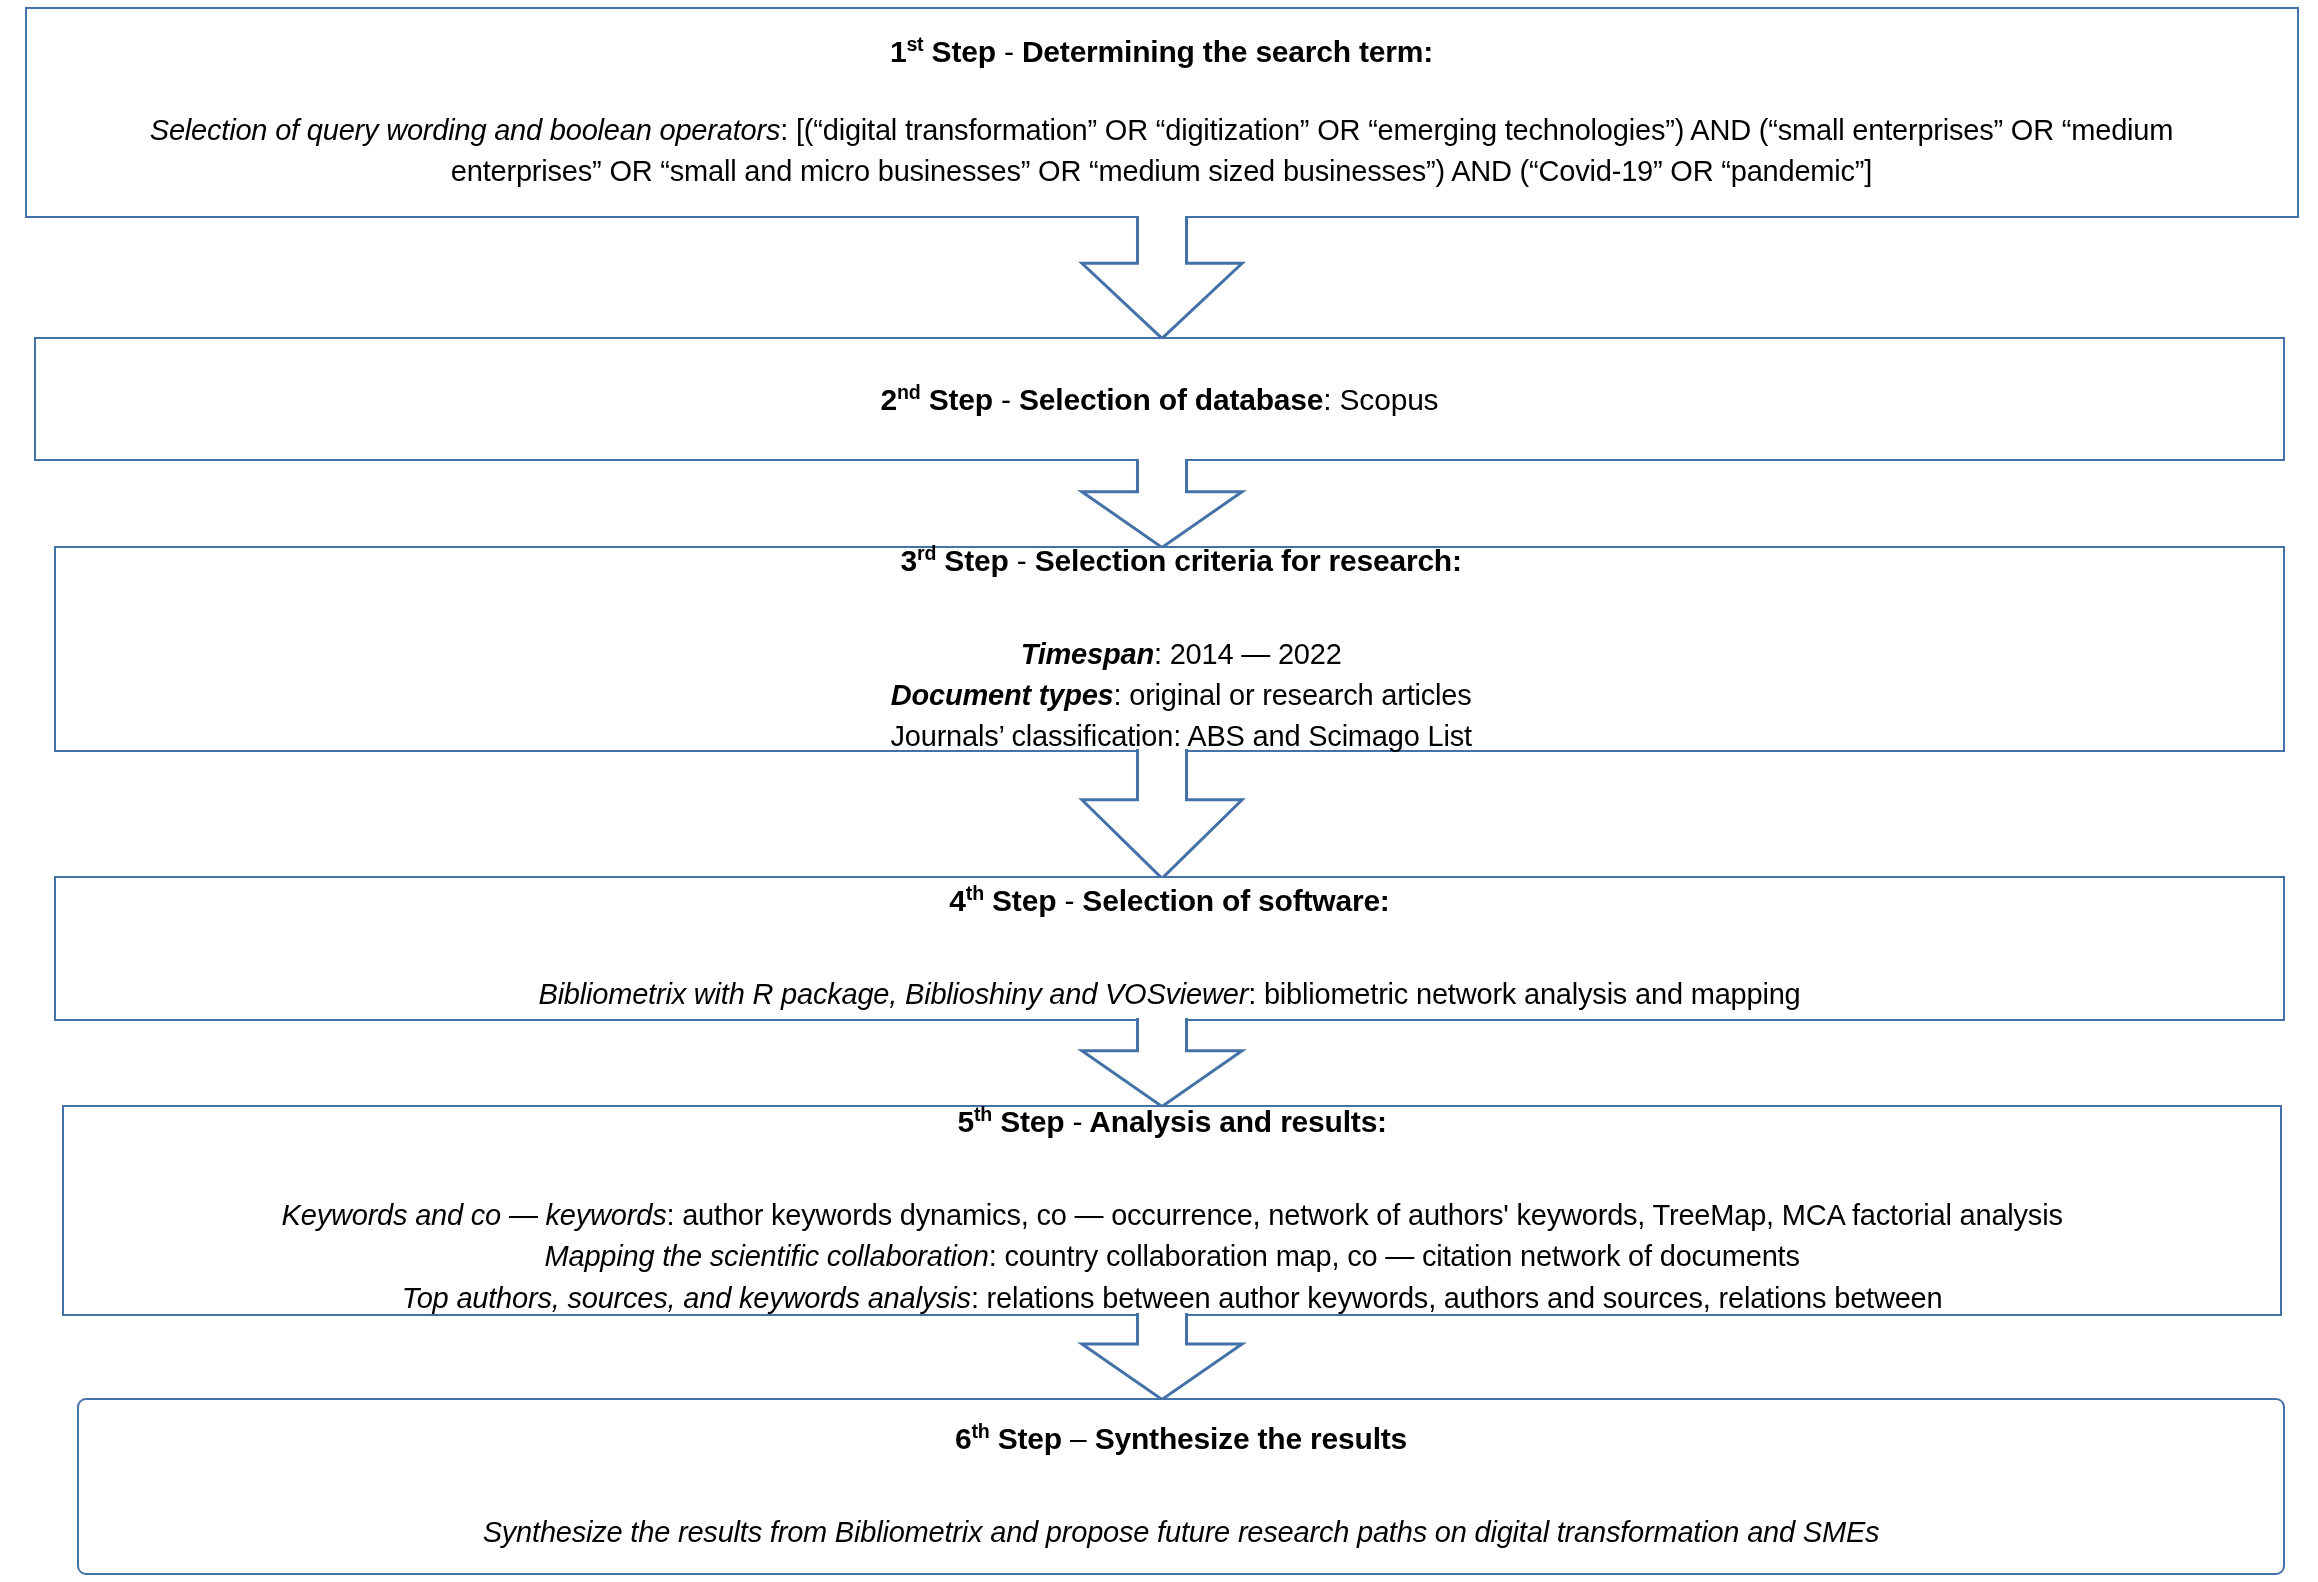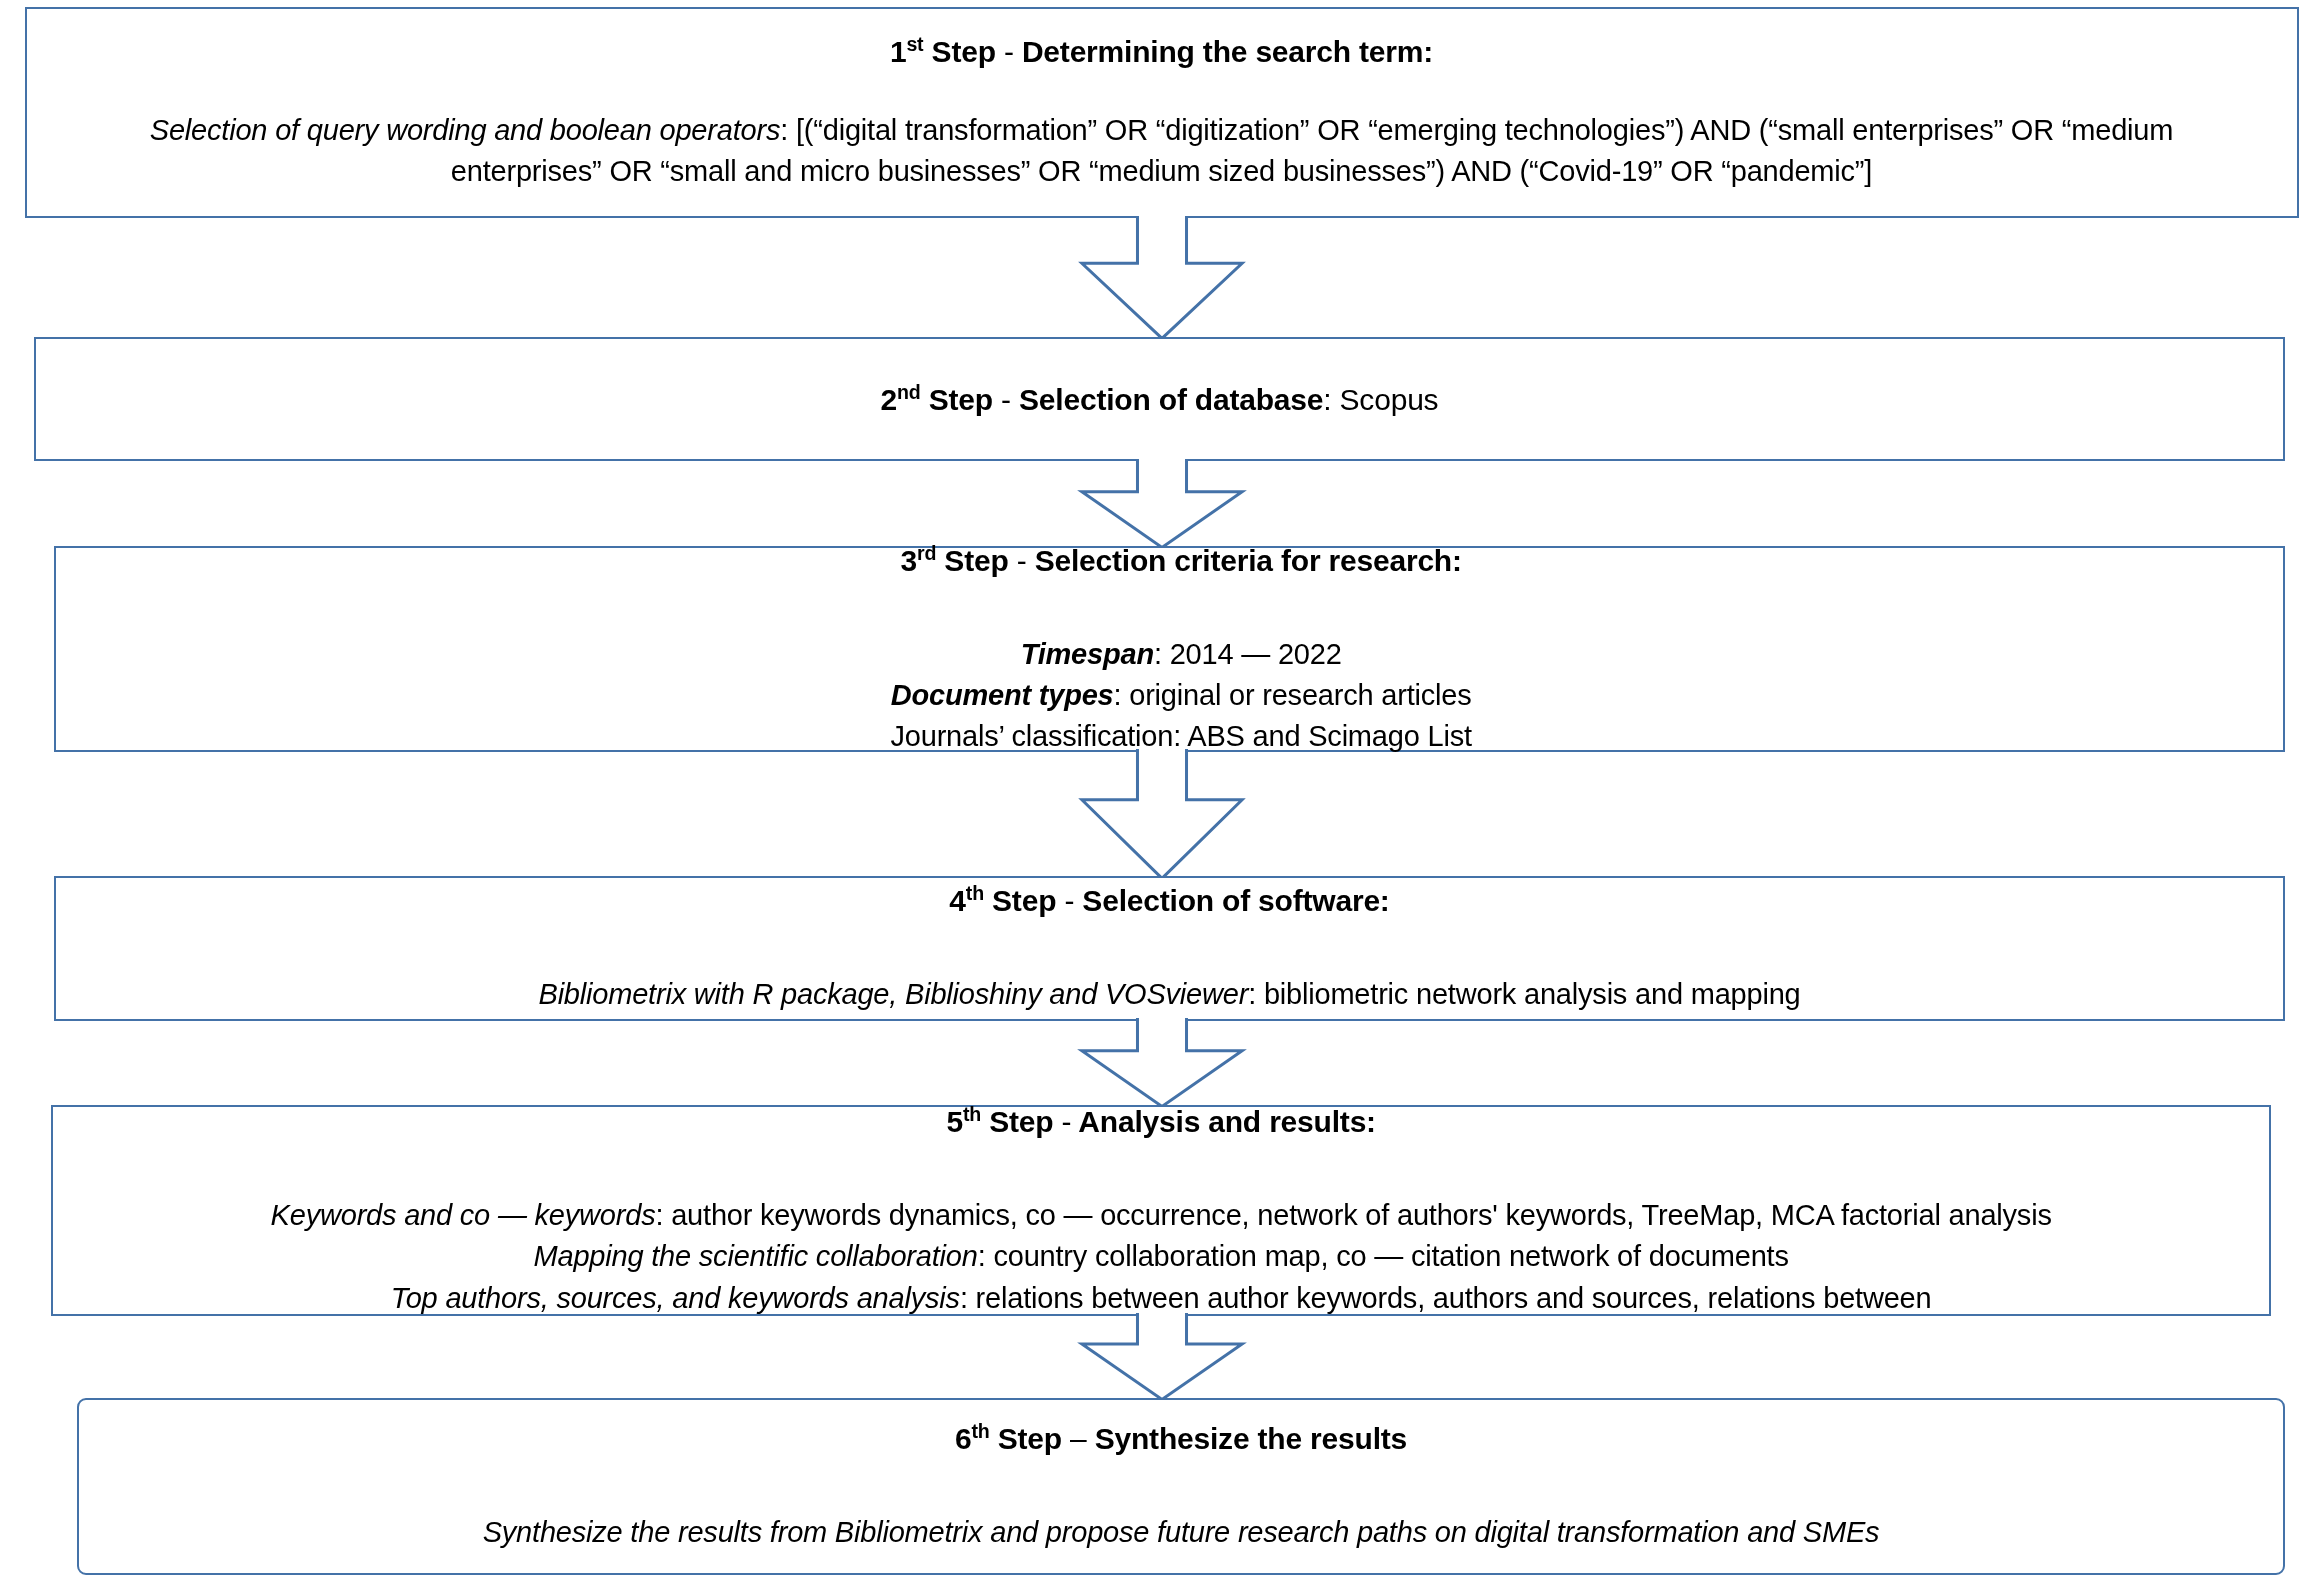--- a/index.html
+++ b/index.html
@@ -74,21 +74,21 @@
   }
   .lines-block {
     margin-top: 15px;
   }
 
   
   #box-1 { left: 24.5px;  top: 6.5px;    width: 2274px; height: 211px; }
   #box-2 { left: 34px;  top: 337px;  width: 2251px; height: 124px; }
   #box-3 { left: 54px;  top: 546px;  width: 2231px; height: 206px; padding-left: 38px; }
   #box-4 { left: 54px;  top: 876px; width: 2231px; height: 145px; }
-  #box-5 { left: 51px;  top: 1105px; width: 2220px; height: 211px; padding-left: 15px; }
+  #box-5 { left: 62px;  top: 1105px; width: 2220px; height: 211px; padding-left: 15px; }
   #box-6 { left: 77px;  top: 1398px; width: 2208px; height: 177px; border-radius: 9px; }
 
   
   .connector {
     position: absolute;
     left: 1077px;
     width: 170px;
   }
   .connector svg {
     display: block;

